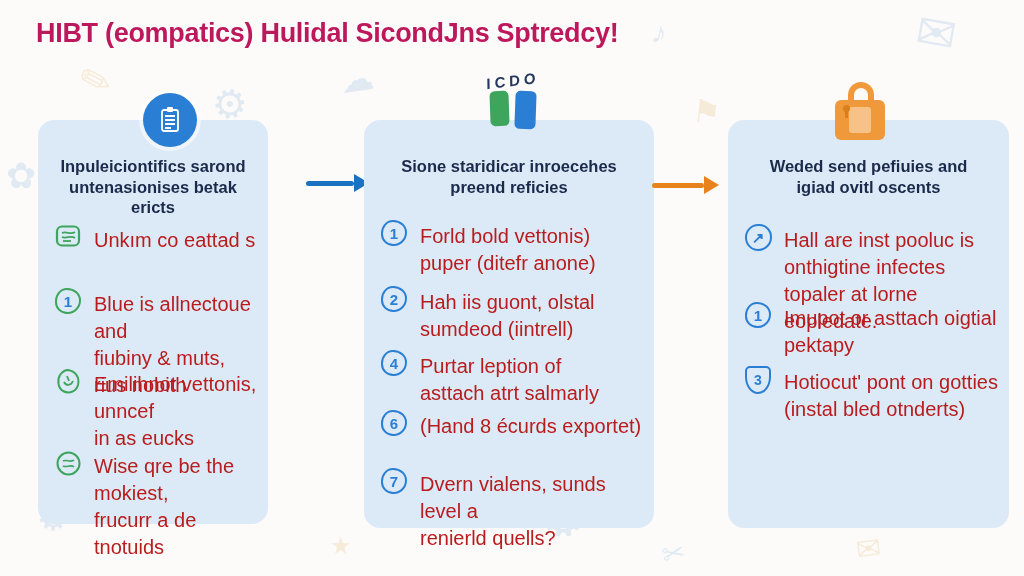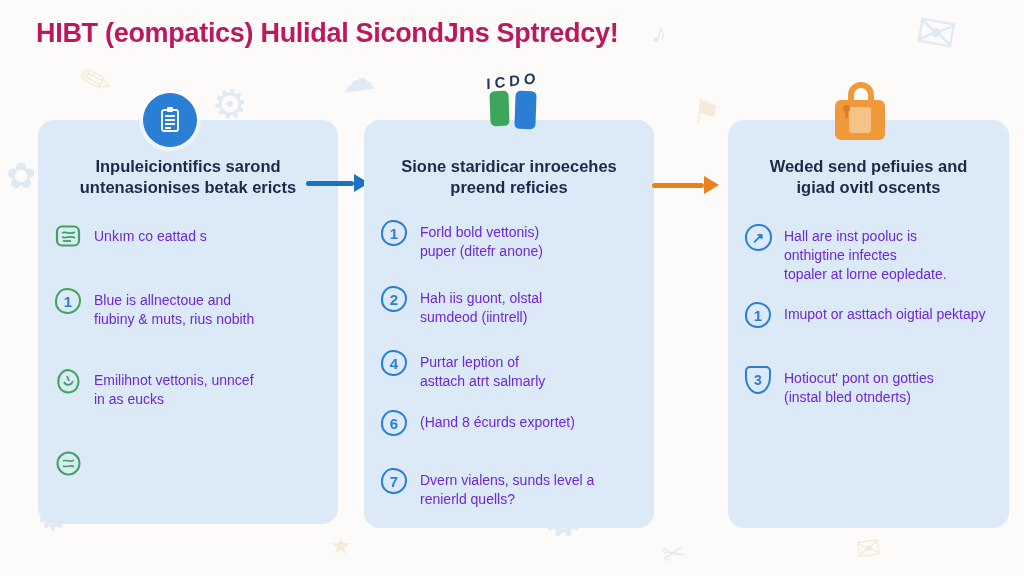--- a/index.html
+++ b/index.html
@@ -10,29 +10,29 @@
   .doodle{position:absolute;opacity:.5;user-select:none;line-height:1;}
   .doodle.blue{color:#c7d9ec;}
   .doodle.orange{color:#f2ddba;}
 
   
   .title{position:absolute;left:36px;top:18px;font-size:27px;font-weight:bold;
          color:#be185d;letter-spacing:-.3px;}
 
   
   .panel{position:absolute;top:120px;background:var(--panel);border-radius:16px;}
-  #panel-1{left:38px;width:300px;height:404px;}
+  #panel-1{left:38px;width:230px;height:404px;}
   #panel-2{left:364px;width:290px;height:408px;}
   #panel-3{left:728px;width:281px;height:408px;}
 
   .hdr{position:absolute;left:10px;right:10px;top:36px;text-align:center;
        font-size:16.5px;font-weight:bold;color:#1b2a4a;white-space:pre-line;line-height:1.25;}
 
   .row{position:absolute;left:15px;right:10px;display:flex;gap:11px;align-items:flex-start;}
-  .row .txt{font-size:14px;color:#6d28d9;white-space:pre-line;line-height:1.35;padding-top:3px;}
+  .row .txt{font-size:20px;color:#b91c1c;white-space:pre-line;line-height:1.35;padding-top:3px;}
   .ic{flex:0 0 30px;display:flex;justify-content:center;}
 
   
   .badge{width:26px;height:26px;display:flex;align-items:center;justify-content:center;
          font-weight:bold;font-size:15px;box-sizing:border-box;
          border:2px solid var(--blue);color:var(--blue);
          border-radius:46% 54% 52% 48% / 52% 48% 54% 46%;background:transparent;}
   .badge.greenring{border-color:var(--green);}
 
   .shield{width:26px;height:28px;display:flex;align-items:center;justify-content:center;
@@ -138,20 +138,22 @@
 in as eucks</div>
     </div>
 
     <div class="row" style="top:330px">
       <span class="ic">
         <svg width="27" height="27" viewBox="0 0 27 27">
           <circle cx="13.5" cy="13.5" r="11" fill="none" stroke="#3da55c" stroke-width="2"></circle>
           <path d="M8 11 c3 -2 8 2 11 -1 M8 16 c3 2 8 -2 11 1" fill="none" stroke="#3da55c" stroke-width="1.7"></path>
         </svg>
       </span>
+      <div class="txt">Wise qre be the mokiest,
+frucurr a de tnotuids</div>
     </div>
   </div>
 
   <div class="hicon1">
     <svg width="30" height="32" viewBox="0 0 30 32">
       <rect x="7" y="6" width="16" height="21" rx="2" fill="none" stroke="#ffffff" stroke-width="1.8"></rect>
       <rect x="12" y="3" width="6" height="5" rx="1" fill="#ffffff"></rect>
       <path d="M10 12 h10 M10 16 h10 M10 20 h10 M10 24 h6" stroke="#ffffff" stroke-width="1.8"></path>
     </svg>
   </div>

